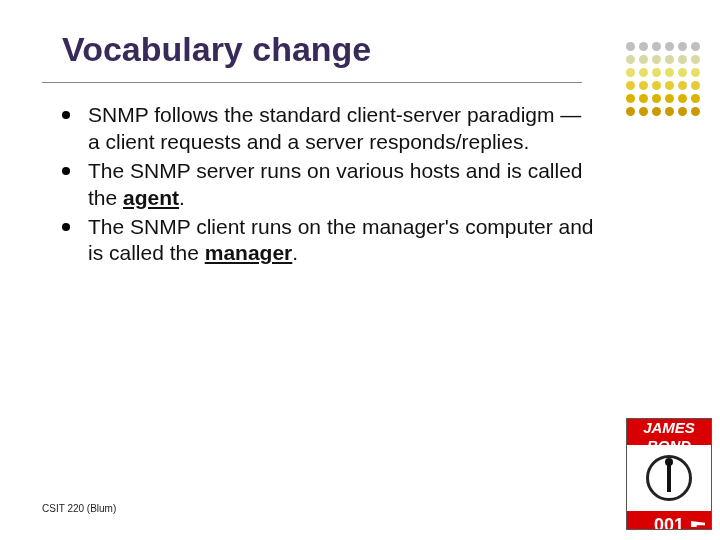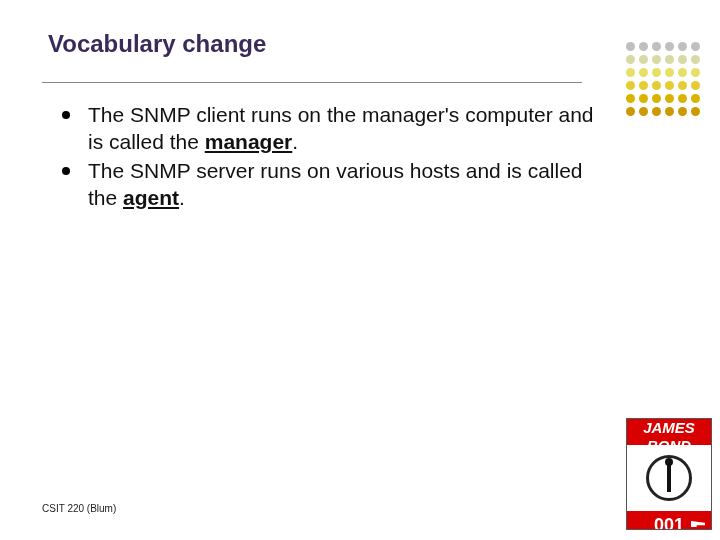--- a/index.html
+++ b/index.html
@@ -7,22 +7,22 @@
     width: 720px;
     height: 540px;
     background: #fff;
     font-family: Arial, Helvetica, sans-serif;
     position: relative;
     overflow: hidden;
   }
   .title {
     position: absolute;
     top: 30px;
-    left: 48px;
-    font-size: 24px;
+    left: 62px;
+    font-size: 34px;
     font-weight: bold;
     color: #3a2a5a;
   }
   .title-rule {
     position: absolute;
     top: 82px;
     left: 42px;
     width: 540px;
     border-top: 1px solid #888;
   }
@@ -190,22 +190,23 @@
     <span class="c4"></span>
   <span class="c5"></span>
     <span class="c5"></span>
     <span class="c5"></span>
     <span class="c5"></span>
     <span class="c5"></span>
     <span class="c5"></span>
 </div>
 
 <ul class="bullets">
+  <li><span>SNMP follows the standard client-server paradigm — a client requests and a server responds/replies.</span></li>
+  <li><span>The SNMP server runs on various hosts and is called the </span><span class="kw">agent</span><span>.</span></li>
   <li><span>The SNMP client runs on the manager's computer and is called the </span><span class="kw">manager</span><span>.</span></li>
-  <li><span>The SNMP server runs on various hosts and is called the </span><span class="kw">agent</span><span>.</span></li>
 </ul>
 
 <div class="footer">CSIT 220 (Blum)</div>
 <div class="page-num">7</div>
 
 <div class="bond">
   <div class="bond-top">JAMES BOND</div>
   <div class="bond-mid">
     <div class="ring">
         <div class="figure"></div>

